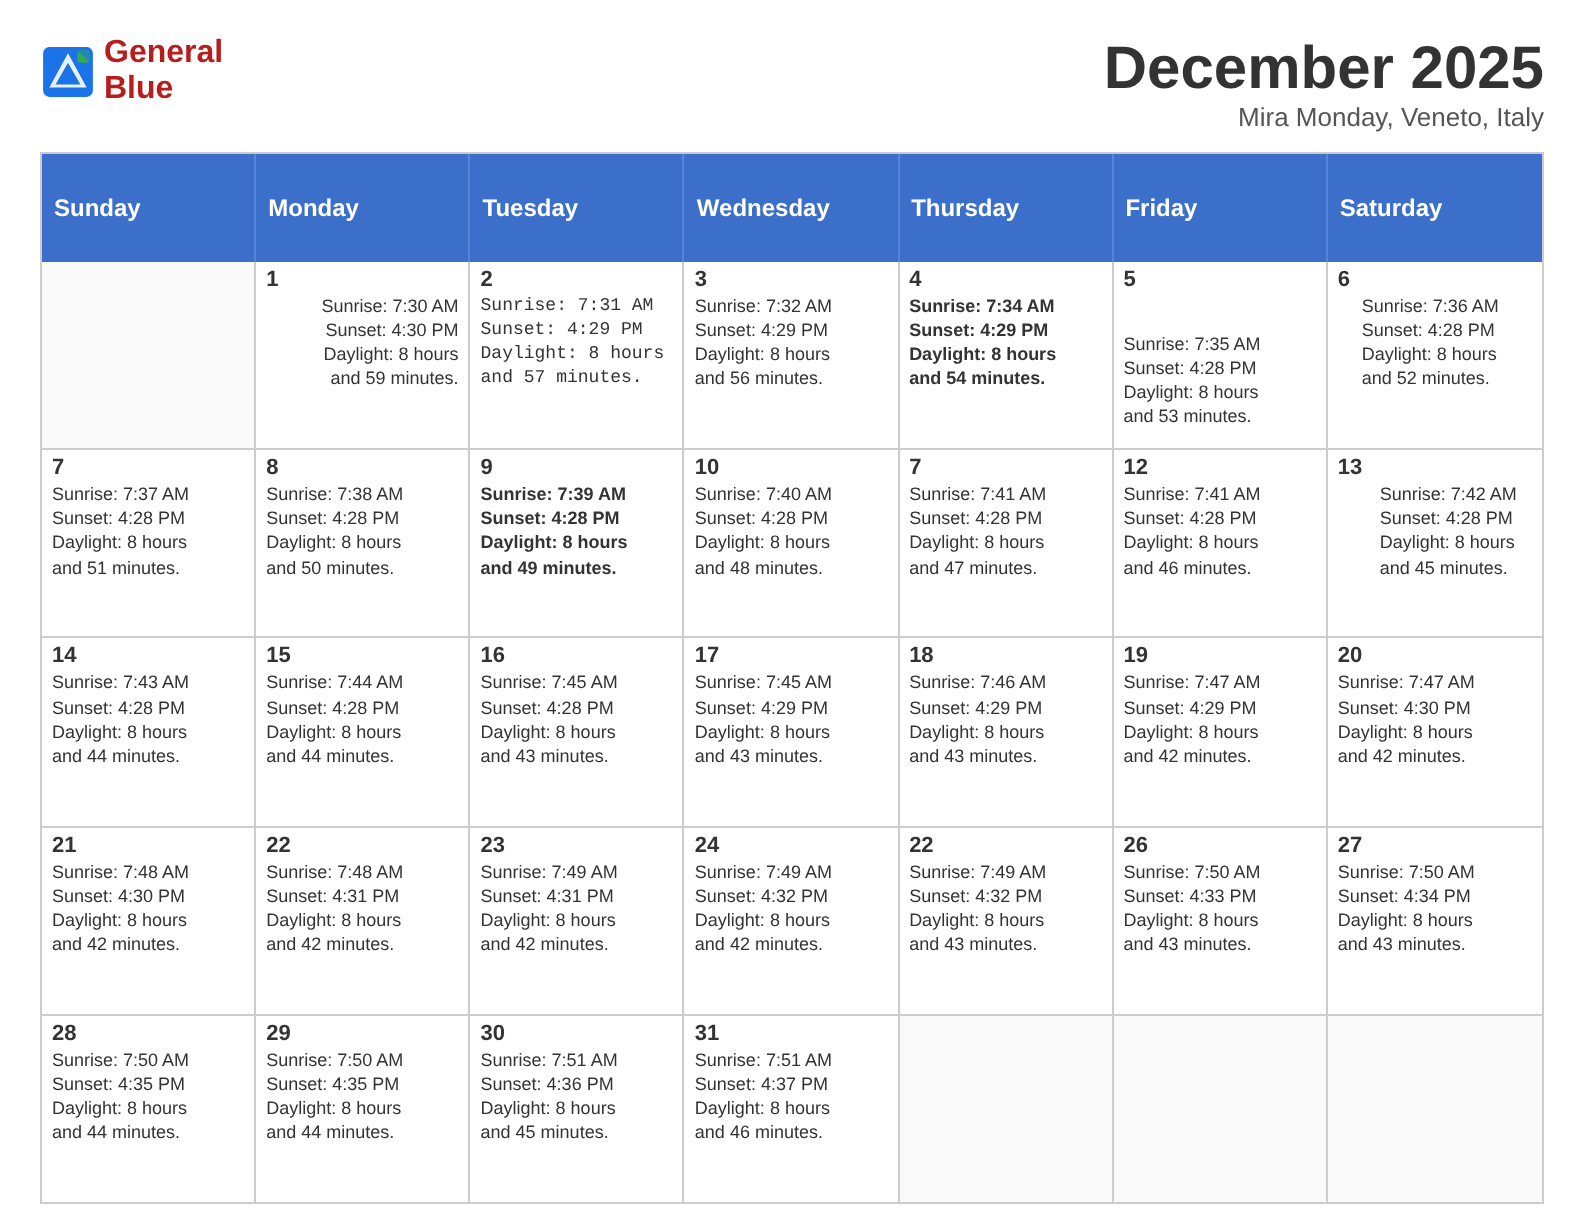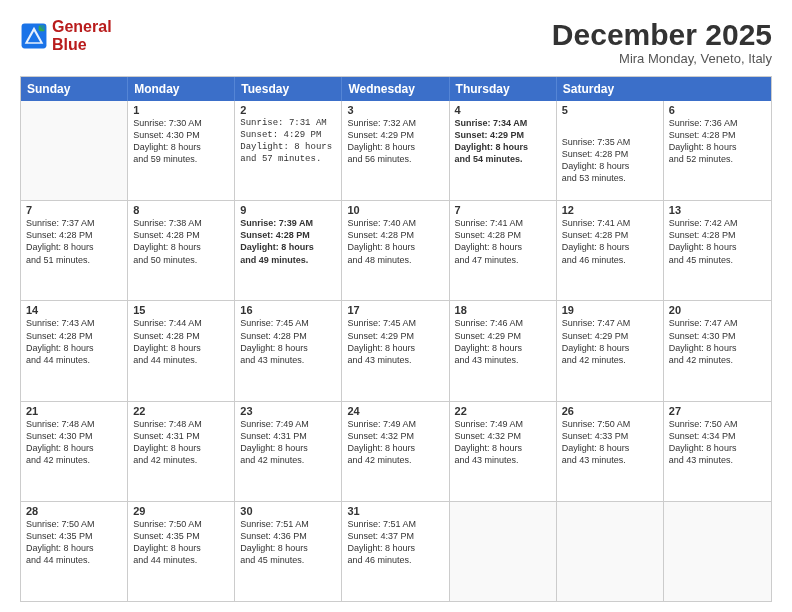--- a/index.html
+++ b/index.html
@@ -62,21 +62,21 @@
     }
     .cal-header {
       display: grid;
       grid-template-columns: repeat(7, 1fr);
       background: #3b6fc9;
     }
     .cal-header-cell {
       color: #fff;
       font-size: 12px;
       font-weight: bold;
-      padding: 5px 6px;
+      padding: 20px 6px;
       text-align: left;
       border-right: 1px solid #5585d5;
     }
     .cal-header-cell:last-child { border-right: none; }
     .cal-body {
       flex: 1;
       display: flex;
       flex-direction: column;
     }
     .cal-row {
@@ -131,28 +131,29 @@
     </div>
   </div>
 
   <div class="calendar">
     <div class="cal-header">
     <div class="cal-header-cell">Sunday</div>
         <div class="cal-header-cell">Monday</div>
         <div class="cal-header-cell">Tuesday</div>
         <div class="cal-header-cell">Wednesday</div>
         <div class="cal-header-cell">Thursday</div>
+        <div class="cal-header-cell">Friday</div>
         <div class="cal-header-cell">Saturday</div>
       </div>
     <div class="cal-body">
     <div class="cal-row">
           <div class="cal-cell empty"></div>
           <div class="cal-cell">
             <div class="day-num">1</div>
-            <div class="day-info" style="white-space: pre-line;">Sunrise: 7:30 AM
+            <div class="day-info" style="white-space: pre-line; text-align: right;">Sunrise: 7:30 AM
 Sunset: 4:30 PM
 Daylight: 8 hours
 and 59 minutes.</div>
           </div>
           <div class="cal-cell">
             <div class="day-num">2</div>
             <div class="day-info" style="white-space: pre-line; font-family: Liberation Mono, monospace;">Sunrise: 7:31 AM
 Sunset: 4:29 PM
 Daylight: 8 hours
 and 57 minutes.</div>
@@ -173,21 +174,21 @@
           </div>
           <div class="cal-cell">
             <div class="day-num">5</div>
             <div class="day-info" style="white-space: pre-line; margin-top: 20px;">Sunrise: 7:35 AM
 Sunset: 4:28 PM
 Daylight: 8 hours
 and 53 minutes.</div>
           </div>
           <div class="cal-cell">
             <div class="day-num">6</div>
-            <div class="day-info" style="white-space: pre-line;">Sunrise: 7:36 AM
+            <div class="day-info" style="white-space: pre-line; margin-left: 12px;">Sunrise: 7:36 AM
 Sunset: 4:28 PM
 Daylight: 8 hours
 and 52 minutes.</div>
           </div>
         </div>
         <div class="cal-row">
           <div class="cal-cell">
             <div class="day-num">7</div>
             <div class="day-info" style="white-space: pre-line;">Sunrise: 7:37 AM
 Sunset: 4:28 PM
@@ -224,21 +225,21 @@
           </div>
           <div class="cal-cell">
             <div class="day-num">12</div>
             <div class="day-info" style="white-space: pre-line;">Sunrise: 7:41 AM
 Sunset: 4:28 PM
 Daylight: 8 hours
 and 46 minutes.</div>
           </div>
           <div class="cal-cell">
             <div class="day-num">13</div>
-            <div class="day-info" style="white-space: pre-line;">Sunrise: 7:42 AM
+            <div class="day-info" style="white-space: pre-line; margin-left: 21px;">Sunrise: 7:42 AM
 Sunset: 4:28 PM
 Daylight: 8 hours
 and 45 minutes.</div>
           </div>
         </div>
         <div class="cal-row">
           <div class="cal-cell">
             <div class="day-num">14</div>
             <div class="day-info" style="white-space: pre-line;">Sunrise: 7:43 AM
 Sunset: 4:28 PM

